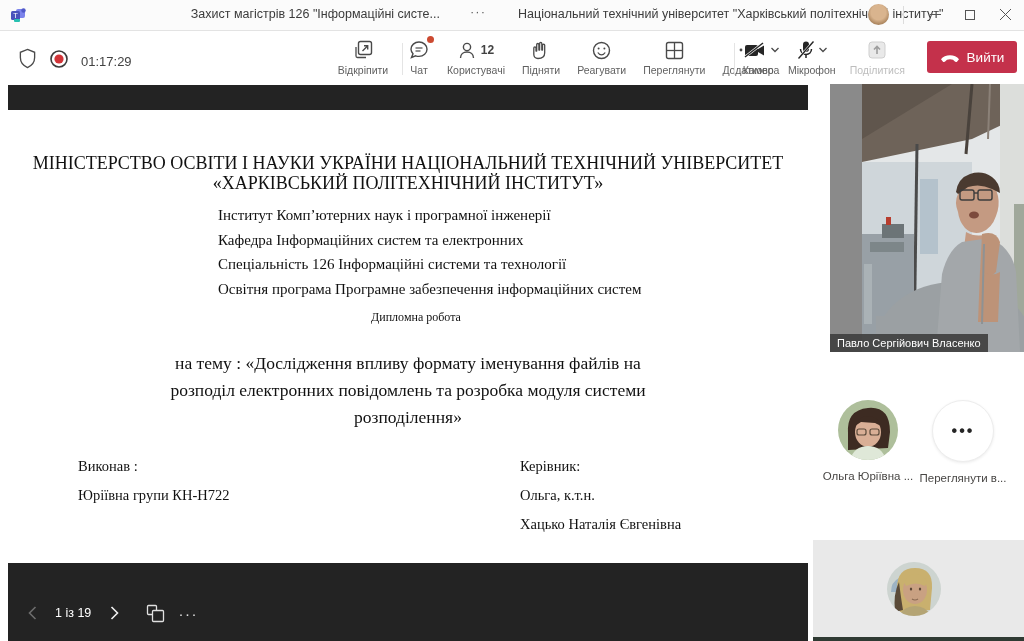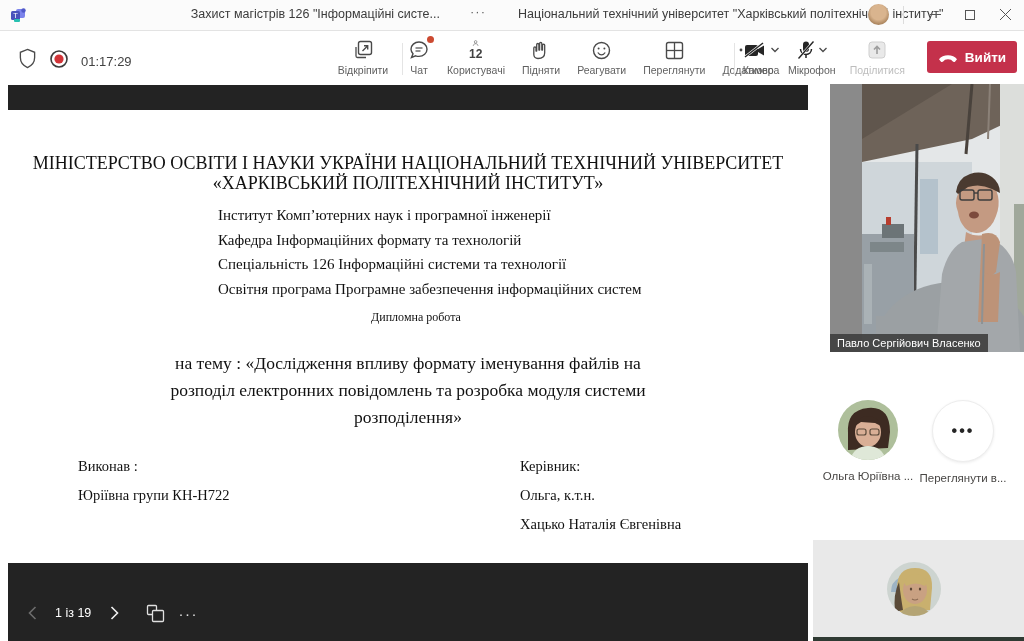--- a/index.html
+++ b/index.html
@@ -18,34 +18,34 @@
   .tb-avatar{position:absolute;left:868px;top:4px;width:21px;height:21px;border-radius:50%;
              background:radial-gradient(circle at 50% 40%, #d9b48e 0 45%, #b08a63 70%, #8a6a4a 100%);}
   .tb-divider{position:absolute;left:903px;top:6px;width:1px;height:18px;background:#dcdcdc;}
   .win-btn{position:absolute;top:0;width:30px;height:29px;display:flex;align-items:center;
            justify-content:center;color:#555;}
 
   
   .toolbar{position:absolute;left:0;top:31px;width:1024px;height:54px;background:#ffffff;}
   .tool-label{font-size:10.5px;color:#616161;margin-top:3px;white-space:nowrap;}
   .tool-item{display:flex;flex-direction:column;align-items:center;cursor:pointer;}
-  .tool-icon{height:22px;display:flex;justify-content:center;position:relative;flex-direction:column;}
+  .tool-icon{height:22px;display:flex;align-items:center;justify-content:center;position:relative;}
   .left-group{position:absolute;left:18px;top:17px;display:flex;align-items:flex-end;gap:12px;}
   .timer{font-size:13px;color:#424242;}
   .unpin{position:absolute;left:332px;top:8px;width:62px;}
   .v-divider{position:absolute;top:12px;width:1px;height:32px;background:#e4e4e4;}
   .center-group{position:absolute;left:408px;top:8px;display:flex;gap:17px;}
   .users-count{font-size:12px;color:#424242;font-weight:bold;margin-left:3px;}
   .badge{position:absolute;top:-3px;right:-4px;width:7px;height:7px;border-radius:50%;background:#cc4a31;}
   .right-group{position:absolute;left:742px;top:8px;display:flex;gap:8px;align-items:flex-start;}
   .dev-item{display:flex;flex-direction:column;align-items:center;}
   .dev-row{display:flex;align-items:center;gap:2px;height:22px;}
   .share-disabled .tool-label{color:#bdbdbd;}
   .leave-btn{position:absolute;left:927px;top:10px;width:90px;height:32px;border:none;border-radius:3px;
-             background:#c4314b;color:#fff;font-size:13.5px;font-weight:bold;display:flex;
+             background:#c4314b;color:#fff;font-size:13.5px;font-weight:normal;display:flex;
              align-items:center;justify-content:center;gap:7px;cursor:pointer;
              font-family:"Liberation Sans",sans-serif;}
 
   
   .stage{position:absolute;left:8px;top:85px;width:800px;height:556px;background:#232323;}
   .slide{position:absolute;left:0;top:25px;width:800px;height:453px;background:#ffffff;
          font-family:"Liberation Serif",serif;color:#111;}
   .ministry{position:absolute;left:0;top:43px;width:800px;text-align:center;
             font-size:18px;line-height:20px;}
   .dept{position:absolute;left:210px;top:93px;font-size:15px;line-height:24.5px;}
@@ -254,21 +254,21 @@
 </div>
 
 <div class="stage">
   <div class="slide">
     <div class="ministry">
       <div>МІНІСТЕРСТВО ОСВІТИ І НАУКИ УКРАЇНИ НАЦІОНАЛЬНИЙ ТЕХНІЧНИЙ УНІВЕРСИТЕТ</div>
       <div>«ХАРКІВСЬКИЙ ПОЛІТЕХНІЧНИЙ ІНСТИТУТ»</div>
     </div>
     <div class="dept">
       <div>Інститут Комп’ютерних наук і програмної інженерії</div>
-      <div>Кафедра Інформаційних формату та технологій</div>
+      <div>Кафедра Інформаційних систем та електронних</div>
       <div>Спеціальність 126 Інформаційні системи та технології</div>
       <div>Освітня програма Програмне забезпечення інформаційних систем</div>
     </div>
     <div class="doc-type">Дипломна робота</div>
     <div class="topic">
       <div>на тему : «Дослідження впливу формату іменування файлів на</div>
       <div>розподіл електронних повідомлень та розробка модуля системи</div>
       <div>розподілення»</div>
     </div>
     <div class="exec">

